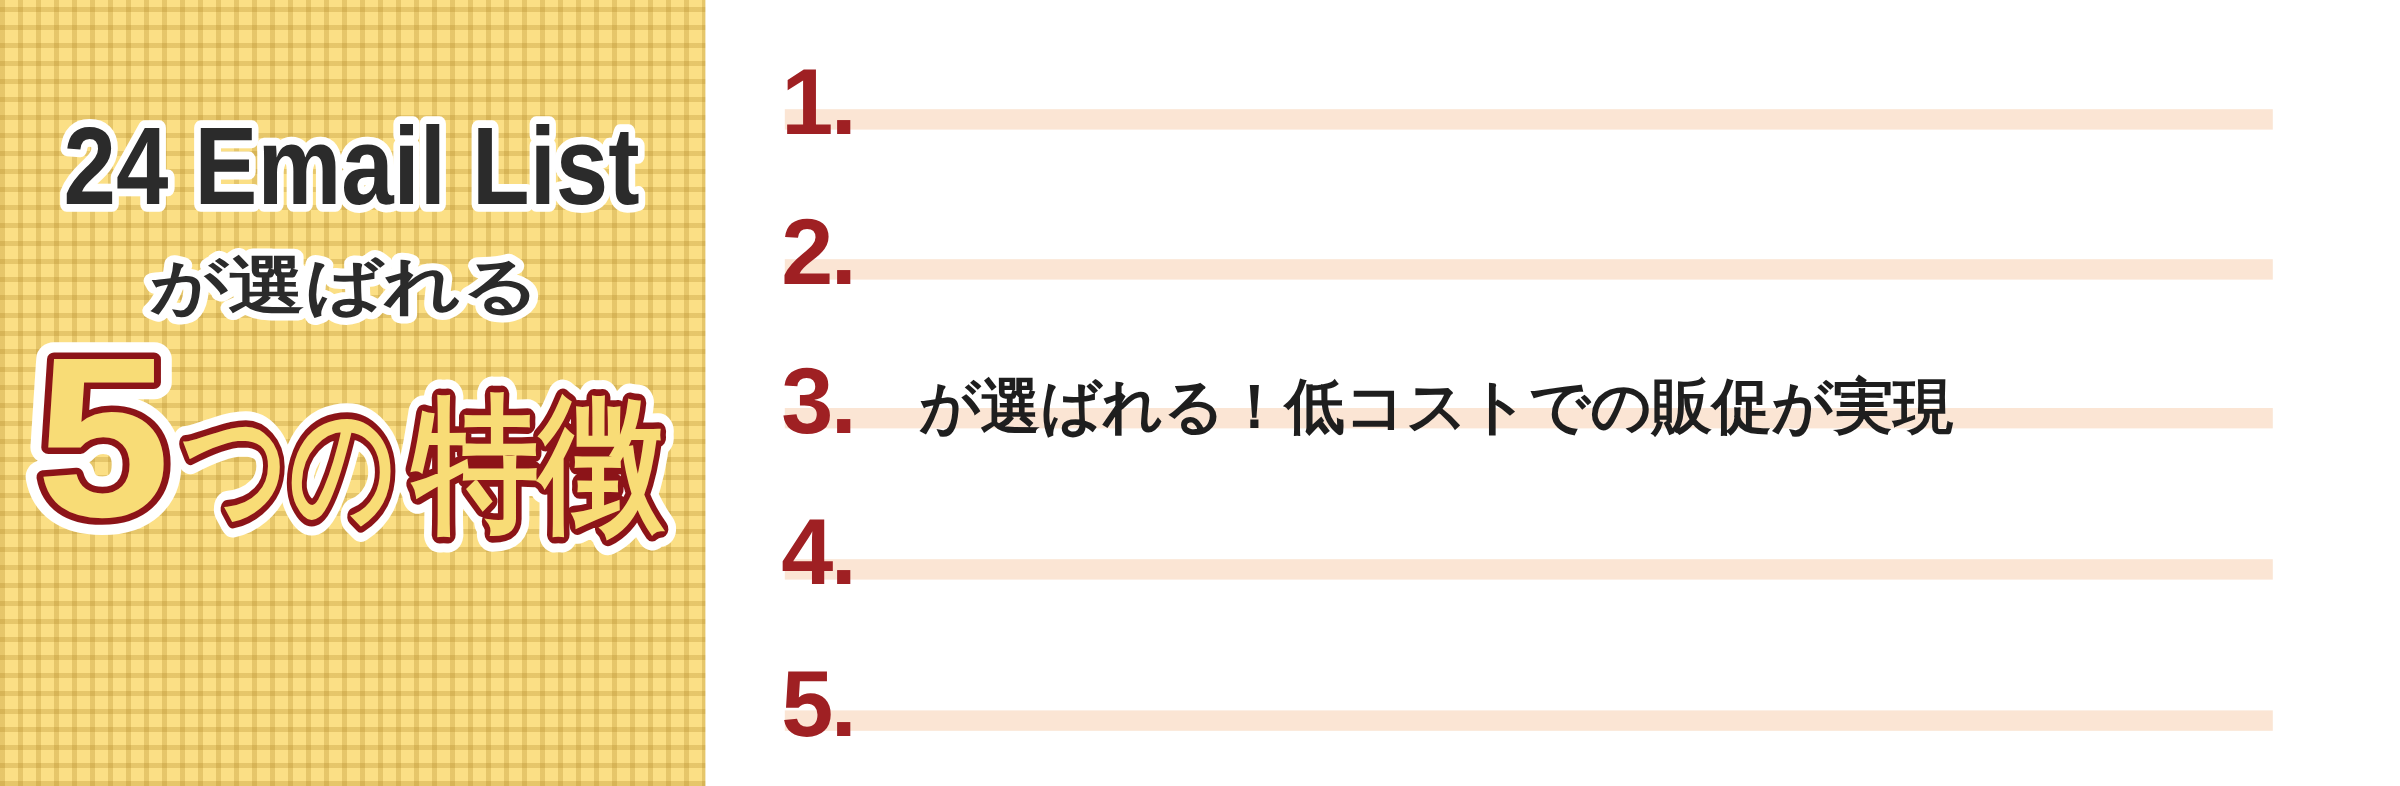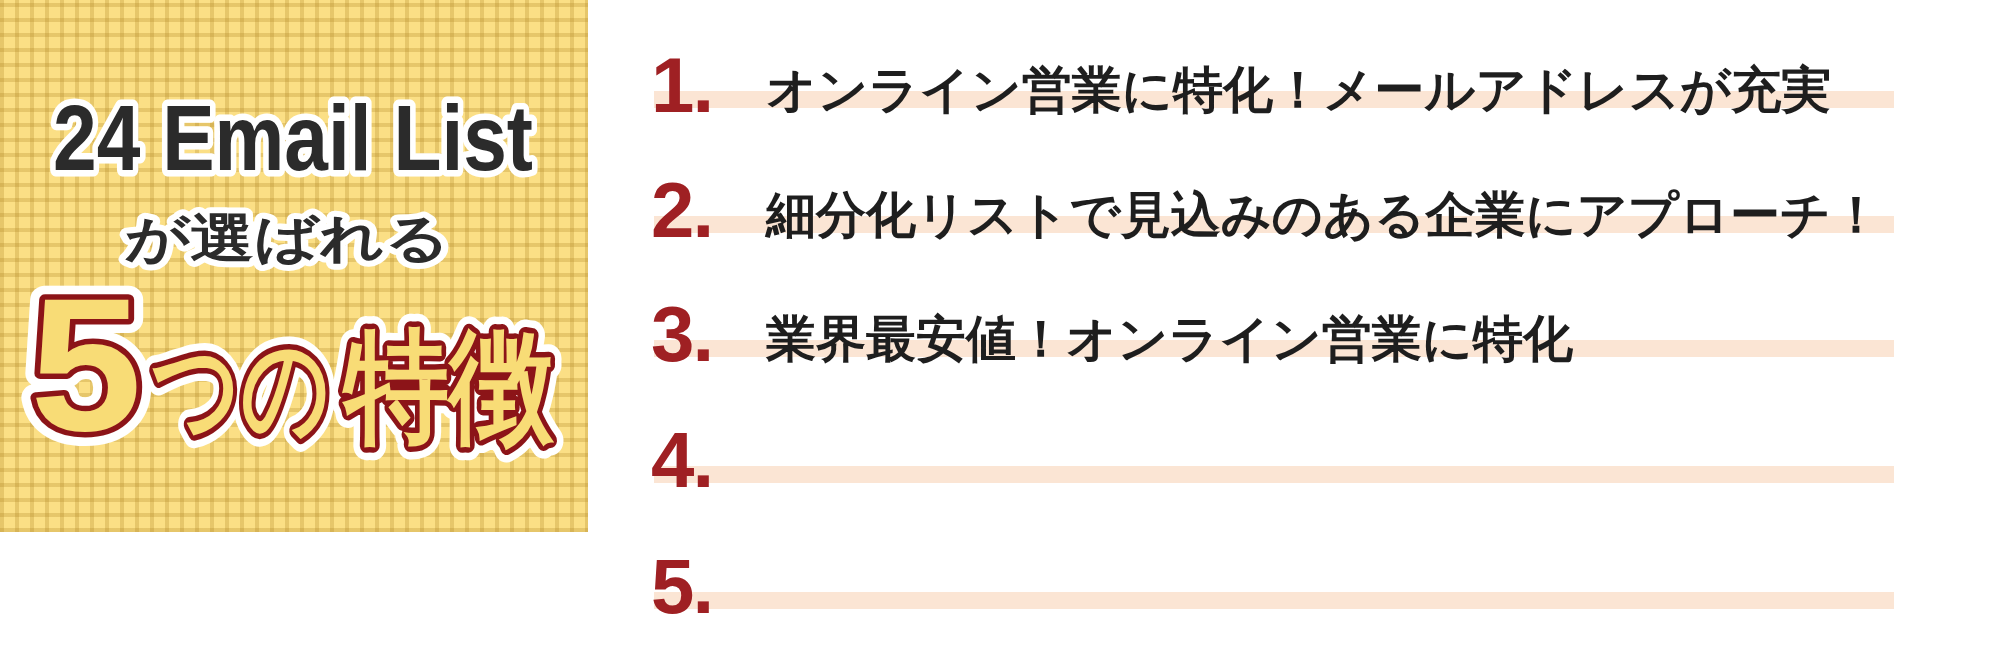--- a/index.html
+++ b/index.html
@@ -5,21 +5,21 @@
   html,body{margin:0;padding:0;background:#ffffff;}
   .stage{
     position:relative;
     width:2000px;height:655px;
     overflow:hidden;
     background:#ffffff;
     font-family:"Liberation Sans","DejaVu Sans",sans-serif;
   }
   
   .left-panel{
-    position:absolute;left:0;top:0;width:588px;height:532px;
+    position:absolute;left:0;top:0;width:588px;height:655px;
     background-color:#FBDF85;
     background-image:
       repeating-linear-gradient(90deg, rgba(176,134,36,.28) 0 4px, transparent 4px 15px),
       repeating-linear-gradient(0deg,  rgba(176,134,36,.28) 0 4px, transparent 4px 15px);
   }
   .left-panel svg{position:absolute;left:0;top:0;}
   .outlined{paint-order:stroke;stroke-linejoin:round;stroke-linecap:round;}
   
   .right-panel{
     position:absolute;left:588px;top:0;width:1412px;height:655px;
@@ -70,33 +70,31 @@
         <text class="outlined" x="344" y="429" font-size="123" font-weight="bold" textLength="210" lengthAdjust="spacingAndGlyphs" fill="#F8DC76" stroke="#8C1418" stroke-width="11">特徴</text>
       </g>
     </svg>
   </div>
 
   <div class="right-panel">
 
     <div class="feature-row">
       <div class="feature-underline"></div>
       <span class="feature-number">1.</span>
-      <span class="feature-text">オンライン営業に特化！メールアドレスが充実</span>
     </div>
 
     <div class="feature-row">
       <div class="feature-underline"></div>
       <span class="feature-number">2.</span>
-      <span class="feature-text">細分化リストで見込みのある企業にアプローチ！</span>
     </div>
 
     <div class="feature-row">
       <div class="feature-underline"></div>
       <span class="feature-number">3.</span>
-      <span class="feature-text">業界最安値！オンライン営業に特化</span>
+      <span class="feature-text">が選ばれる！低コストでの販促が実現</span>
     </div>
 
     <div class="feature-row">
       <div class="feature-underline"></div>
       <span class="feature-number">4.</span>
     </div>
 
     <div class="feature-row">
       <div class="feature-underline"></div>
       <span class="feature-number">5.</span>

